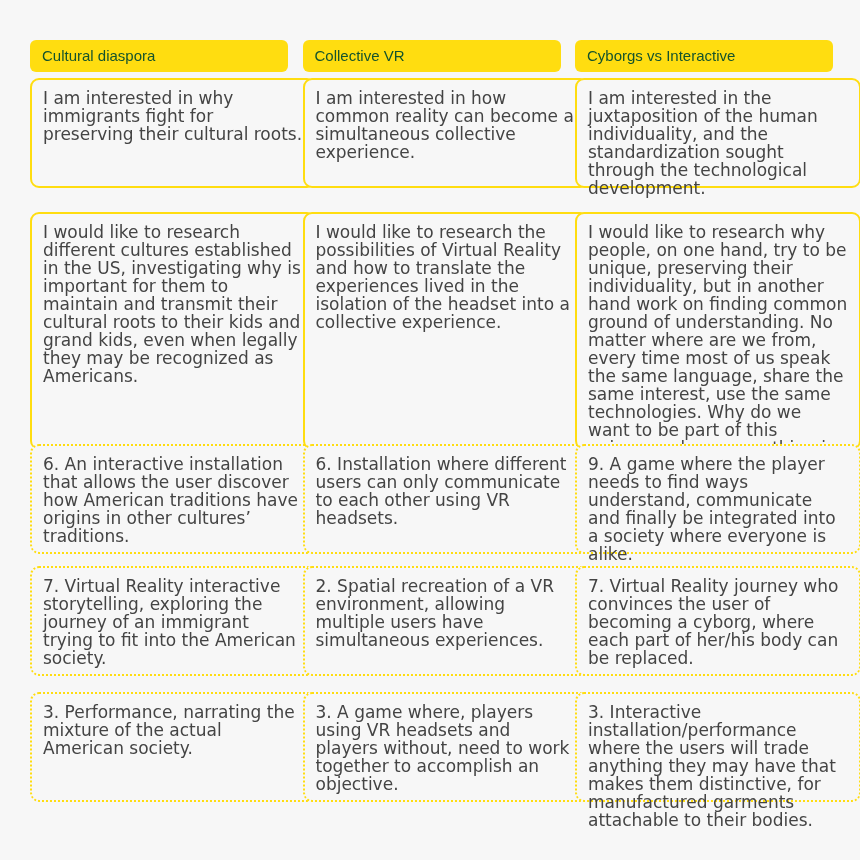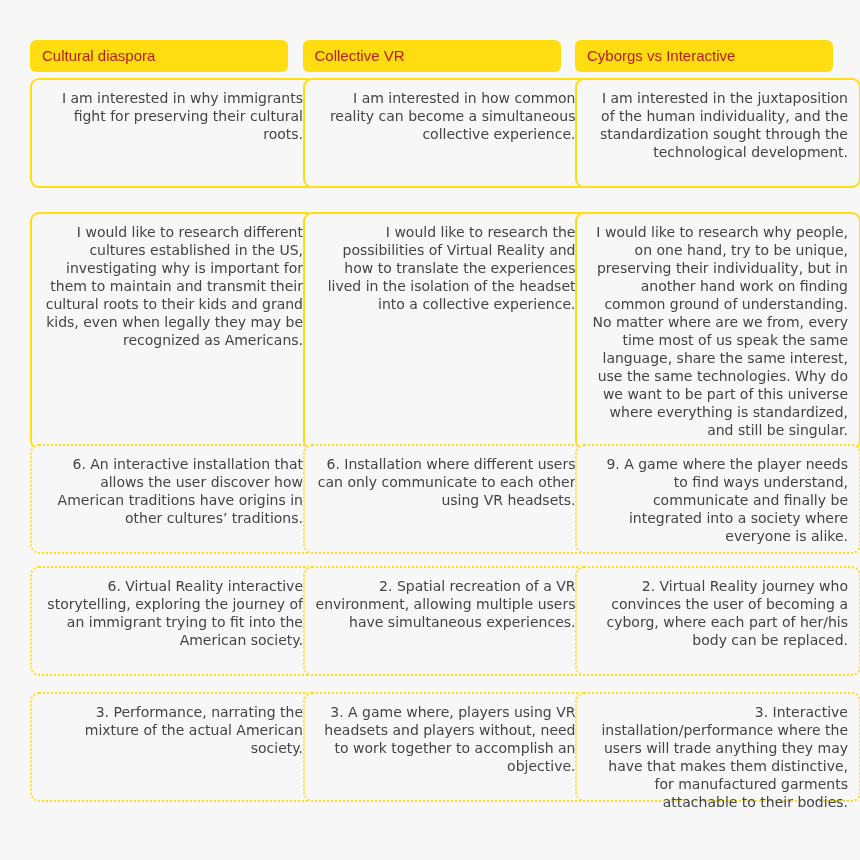--- a/index.html
+++ b/index.html
@@ -11,62 +11,62 @@
   .board { position:absolute; left:30px; top:40px; width:800px; height:780px; }
   .col { position:absolute; top:0; width:258px; }
   .col-0 { left:0; }
   .col-1 { left:272.5px; }
   .col-2 { left:545px; }
   .hdr {
     position:absolute; left:0; top:0; width:258px; height:32px;
     background:#FFDD10; border-radius:6px;
     line-height:32px;
     font-family:"Liberation Sans", sans-serif;
-    font-size:15px; color:#b91c1c;
+    font-size:15px; color:#14532d;
     padding-left:12px; box-sizing:border-box;
     white-space:nowrap; overflow:hidden;
   }
   .card {
     position:absolute; left:0; width:286px;
     box-sizing:border-box;
     border:2px solid #FFDD10; border-radius:9px;
     background:#f7f7f7;
     padding:9px 11px;
-    font-size:14px; line-height:18px; color:#444;
+    font-size:17px; line-height:18px; color:#444;
     hyphens:auto; -webkit-hyphens:auto;
-    text-align:right;
+    text-align:left;
   }
   .card.dotted { border-style:dotted; border-width:2.5px; }
   .r0 { top:38px; height:110px; }
   .r1 { top:172px; height:238px; }
   .r2 { top:404px; height:110px; }
   .r3 { top:526px; height:110px; }
   .r4 { top:652px; height:110px; }
 </style>
 </head>
 <body lang="en">
 
 <div class="board">
     <div class="col col-0">
       <div class="hdr">Cultural diaspora</div>
       <div class="card r0">I am interested in why immigrants fight for preserving their cultural roots.</div>
       <div class="card r1">I would like to research different cultures established in the US, investigating why is important for them to maintain and transmit their cultural roots to their kids and grand kids, even when legally they may be recognized as Americans.</div>
       <div class="card r2 dotted">6. An interactive installation that allows the user discover how American traditions have origins in other cultures’ traditions.</div>
-      <div class="card r3 dotted">6. Virtual Reality interactive storytelling, exploring the journey of an immigrant trying to fit into the American society.</div>
+      <div class="card r3 dotted">7. Virtual Reality interactive storytelling, exploring the journey of an immigrant trying to fit into the American society.</div>
       <div class="card r4 dotted">3. Performance, narrating the mixture of the actual American society.</div>
     </div>
     <div class="col col-1">
       <div class="hdr">Collective VR</div>
       <div class="card r0">I am interested in how common reality can become a simultaneous collective experience.</div>
       <div class="card r1">I would like to research the possibilities of Virtual Reality and how to translate the experiences lived in the isolation of the headset into a collective experience.</div>
       <div class="card r2 dotted">6. Installation where different users can only communicate to each other using VR headsets.</div>
       <div class="card r3 dotted">2. Spatial recreation of a VR environment, allowing multiple users have simultaneous experiences.</div>
       <div class="card r4 dotted">3. A game where, players using VR headsets and players without, need to work together to accomplish an objective.</div>
     </div>
     <div class="col col-2">
       <div class="hdr">Cyborgs vs Interactive</div>
       <div class="card r0">I am interested in the juxtaposition of the human individuality, and the standardization sought through the technological development.</div>
       <div class="card r1">I would like to research why people, on one hand, try to be unique, preserving their individuality, but in another hand work on finding common ground of understanding. No matter where are we from, every time most of us speak the same language, share the same interest, use the same technologies. Why do we want to be part of this universe where everything is standardized, and still be singular.</div>
       <div class="card r2 dotted">9. A game where the player needs to find ways understand, communicate and finally be integrated into a society where everyone is alike.</div>
-      <div class="card r3 dotted">2. Virtual Reality journey who convinces the user of becoming a cyborg, where each part of her/his body can be replaced.</div>
+      <div class="card r3 dotted">7. Virtual Reality journey who convinces the user of becoming a cyborg, where each part of her/his body can be replaced.</div>
       <div class="card r4 dotted">3. Interactive installation/performance where the users will trade anything they may have that makes them distinctive, for manufactured garments attachable to their bodies.</div>
     </div>
   </div>
 
 </body></html>

